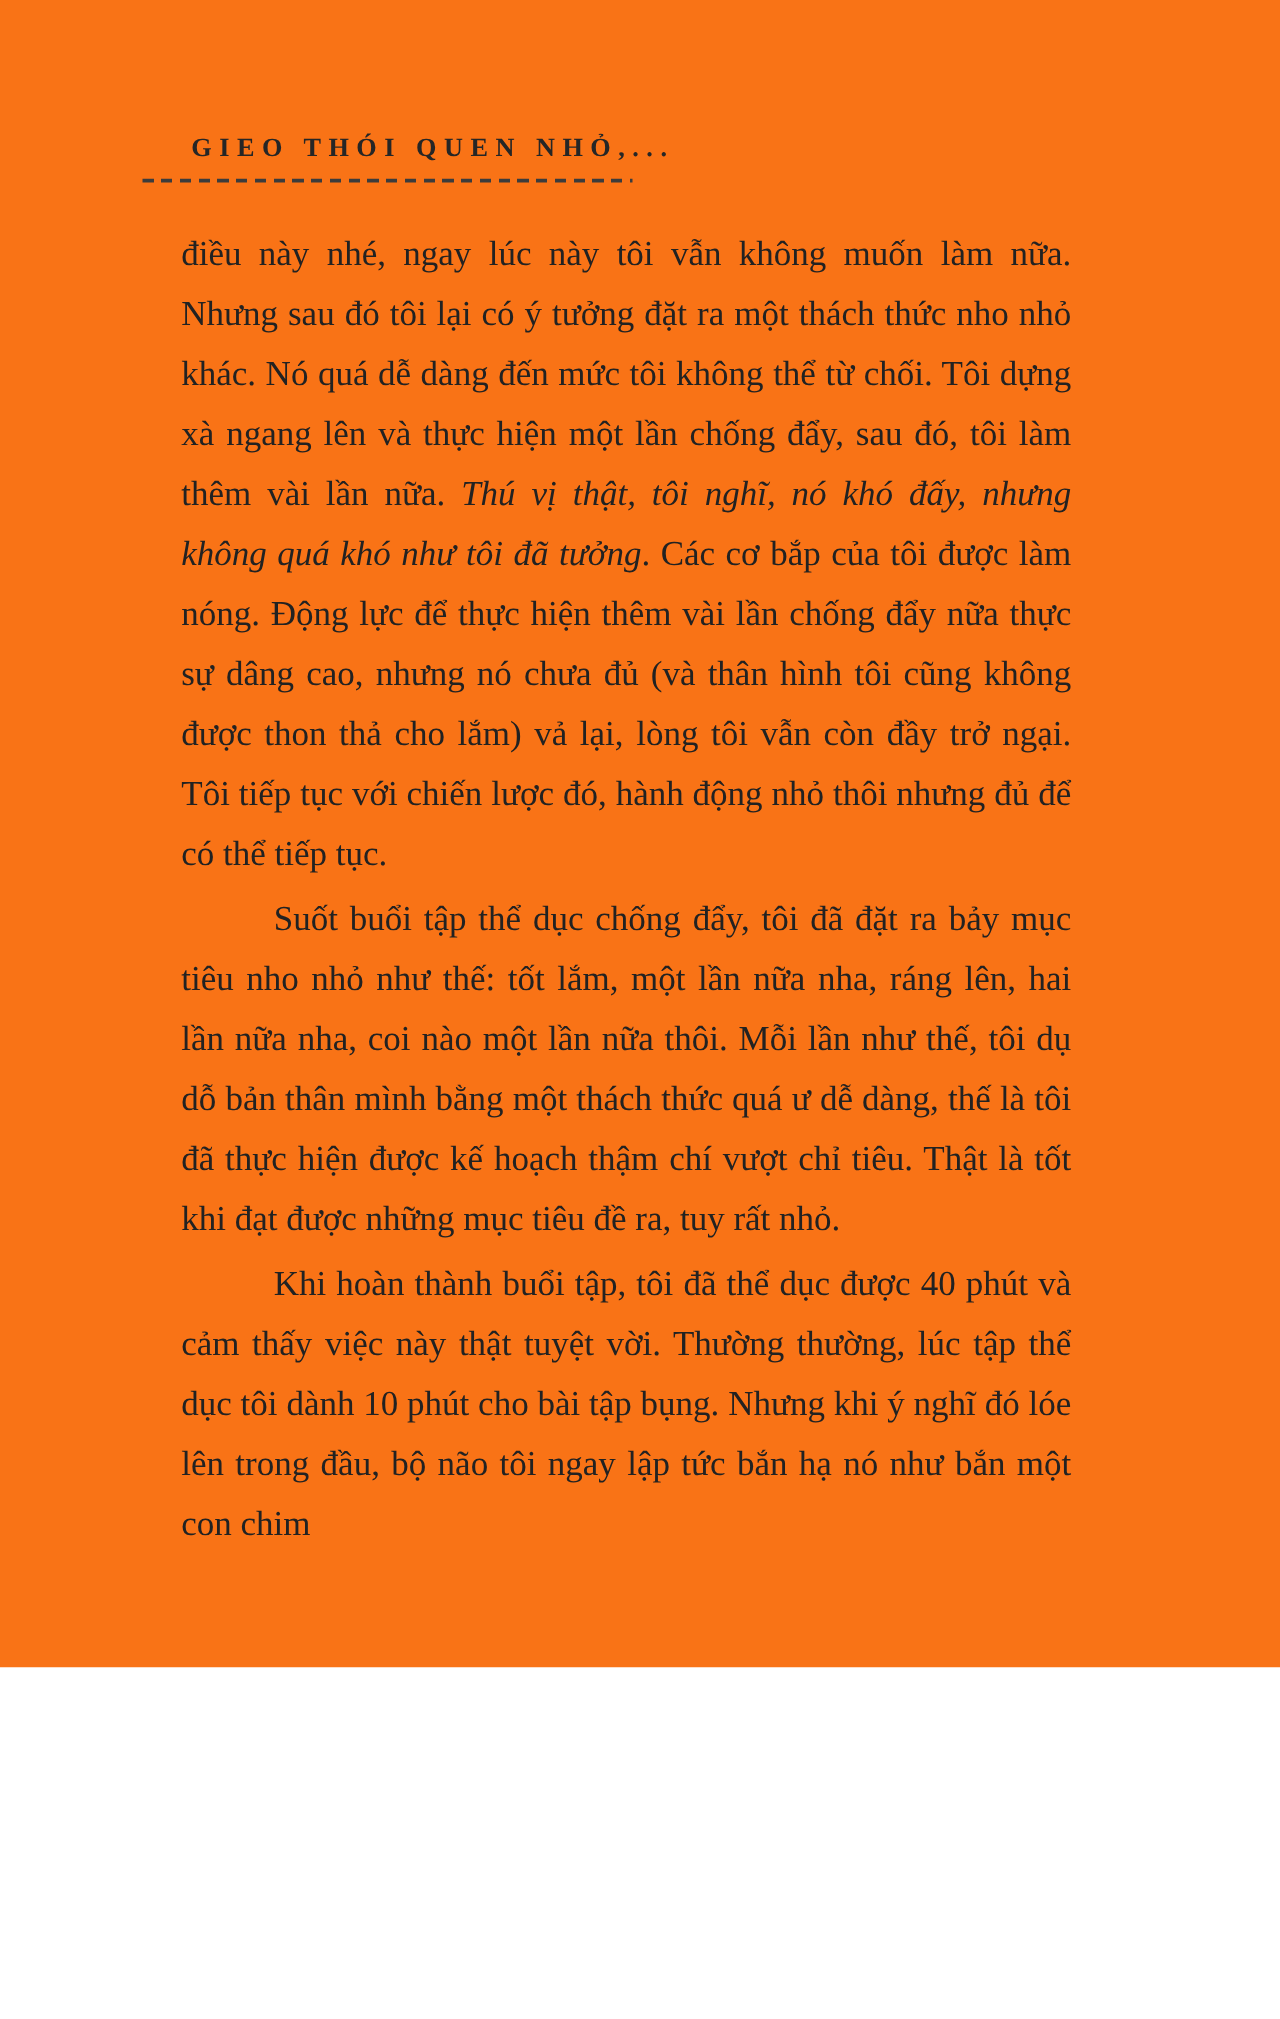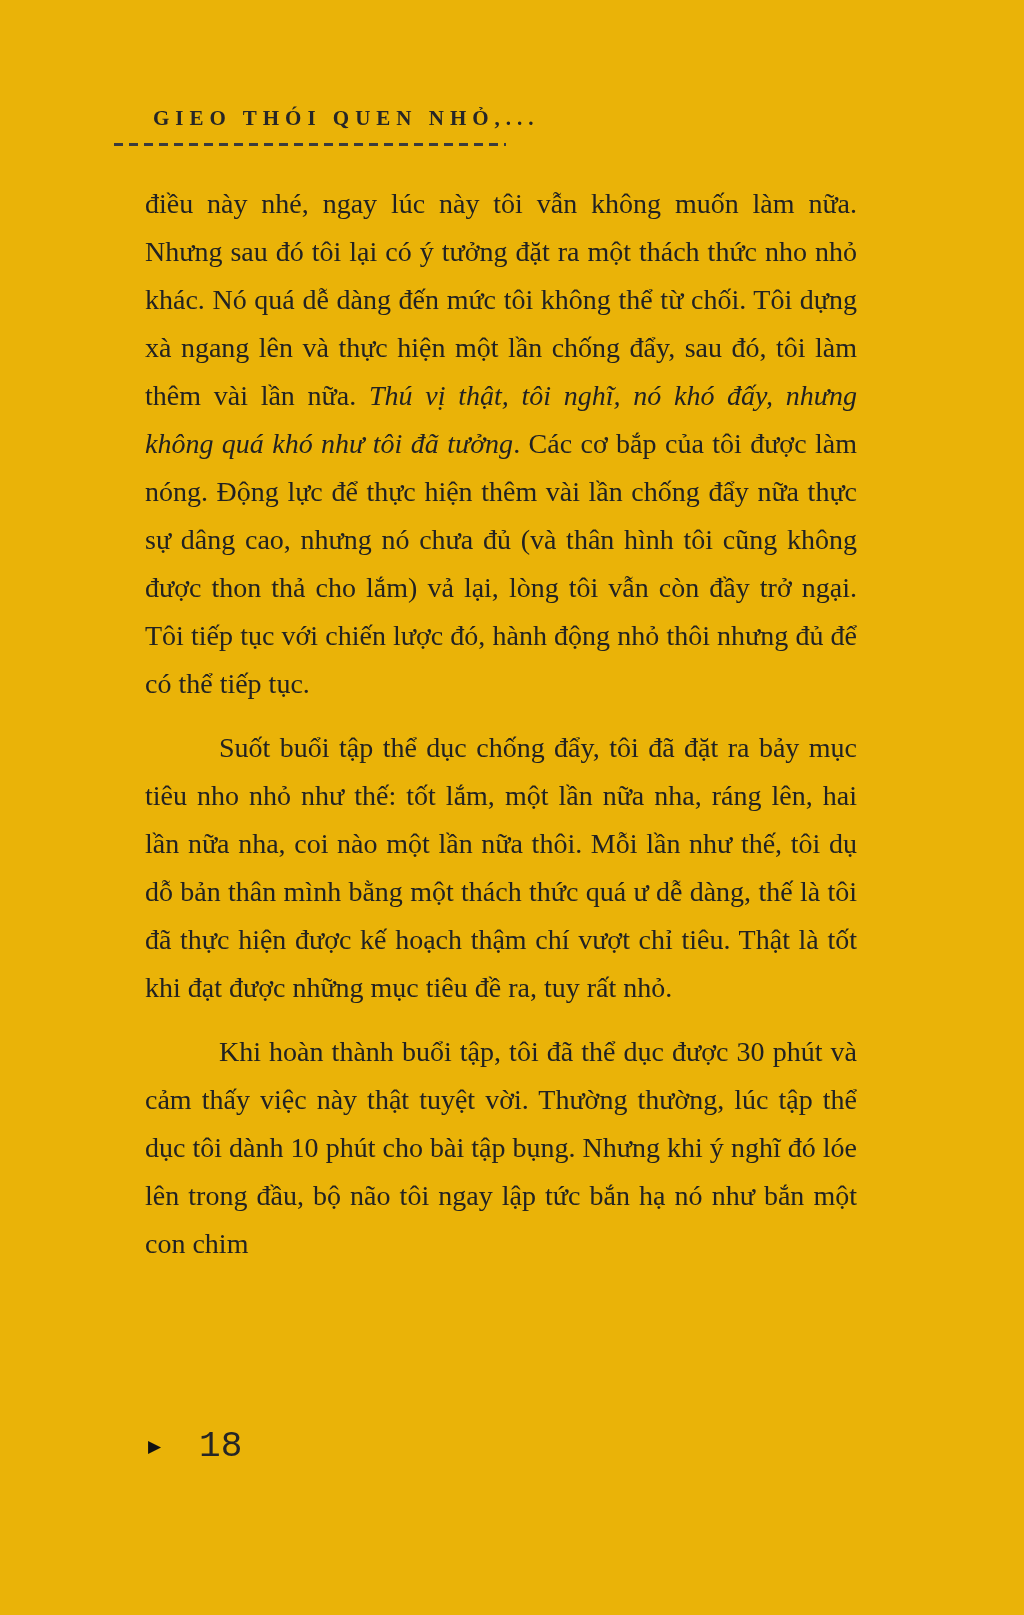--- a/index.html
+++ b/index.html
@@ -1,21 +1,21 @@
 <!DOCTYPE html>
 <html><head>
 <meta charset="utf-8">
 <style>
   * { margin: 0; padding: 0; box-sizing: border-box; }
   html, body { background: #ffffff; }
   .page {
     position: relative;
     width: 1024px;
-    height: 1615px;
-    background: #eab308;
+    height: 1334px;
+    background: #f97316;
     font-family: "Liberation Serif", serif;
     color: #1f1f1f;
     overflow: hidden;
   }
   .running-head {
     position: absolute;
     left: 153px;
     top: 106px;
     font-family: "Liberation Serif", serif;
     font-size: 21px;
@@ -36,21 +36,21 @@
     position: absolute;
     left: 145px;
     top: 180px;
     width: 712px;
     font-size: 28px;
     line-height: 48px;
     text-align: justify;
     text-justify: inter-word;
     color: #222222;
   }
-  .body-text p { text-indent: 74px; margin-top: 16px; }
+  .body-text p { text-indent: 74px; margin-top: 4px; }
   .body-text p.no-indent { text-indent: 0; margin-top: 0; }
   .body-text em { font-style: italic; }
   .page-footer {
     position: absolute;
     left: 148px;
     top: 1426px;
     display: flex;
     align-items: center;
   }
   .arrow-icon {
@@ -73,21 +73,21 @@
 
   <div class="running-head">GIEO THÓI QUEN NHỎ,...</div>
 
   <div class="dashed-rule"></div>
 
   <div class="body-text">
     <p class="no-indent">
       <span>điều này nhé, ngay lúc này tôi vẫn không muốn làm nữa. Nhưng sau đó tôi lại có ý tưởng đặt ra một thách thức nho nhỏ khác. Nó quá dễ dàng đến mức tôi không thể từ chối. Tôi dựng xà ngang lên và thực hiện một lần chống đẩy, sau đó, tôi làm thêm vài lần nữa. </span><em>Thú vị thật, tôi nghĩ, nó khó đấy, nhưng không quá khó như tôi đã tưởng</em><span>. Các cơ bắp của tôi được làm nóng. Động lực để thực hiện thêm vài lần chống đẩy nữa thực sự dâng cao, nhưng nó chưa đủ (và thân hình tôi cũng không được thon thả cho lắm) vả lại, lòng tôi vẫn còn đầy trở ngại. Tôi tiếp tục với chiến lược đó, hành động nhỏ thôi nhưng đủ để có thể tiếp tục.</span>
     </p>
     <p>Suốt buổi tập thể dục chống đẩy, tôi đã đặt ra bảy mục tiêu nho nhỏ như thế: tốt lắm, một lần nữa nha, ráng lên, hai lần nữa nha, coi nào một lần nữa thôi. Mỗi lần như thế, tôi dụ dỗ bản thân mình bằng một thách thức quá ư dễ dàng, thế là tôi đã thực hiện được kế hoạch thậm chí vượt chỉ tiêu. Thật là tốt khi đạt được những mục tiêu đề ra, tuy rất nhỏ.</p>
-    <p>Khi hoàn thành buổi tập, tôi đã thể dục được 30 phút và cảm thấy việc này thật tuyệt vời. Thường thường, lúc tập thể dục tôi dành 10 phút cho bài tập bụng. Nhưng khi ý nghĩ đó lóe lên trong đầu, bộ não tôi ngay lập tức bắn hạ nó như bắn một con chim</p>
+    <p>Khi hoàn thành buổi tập, tôi đã thể dục được 40 phút và cảm thấy việc này thật tuyệt vời. Thường thường, lúc tập thể dục tôi dành 10 phút cho bài tập bụng. Nhưng khi ý nghĩ đó lóe lên trong đầu, bộ não tôi ngay lập tức bắn hạ nó như bắn một con chim</p>
   </div>
 
   <div class="page-footer">
     <span class="arrow-icon">▶</span>
     <span class="page-num">18</span>
   </div>
 
 </div>
 
 </body></html>

